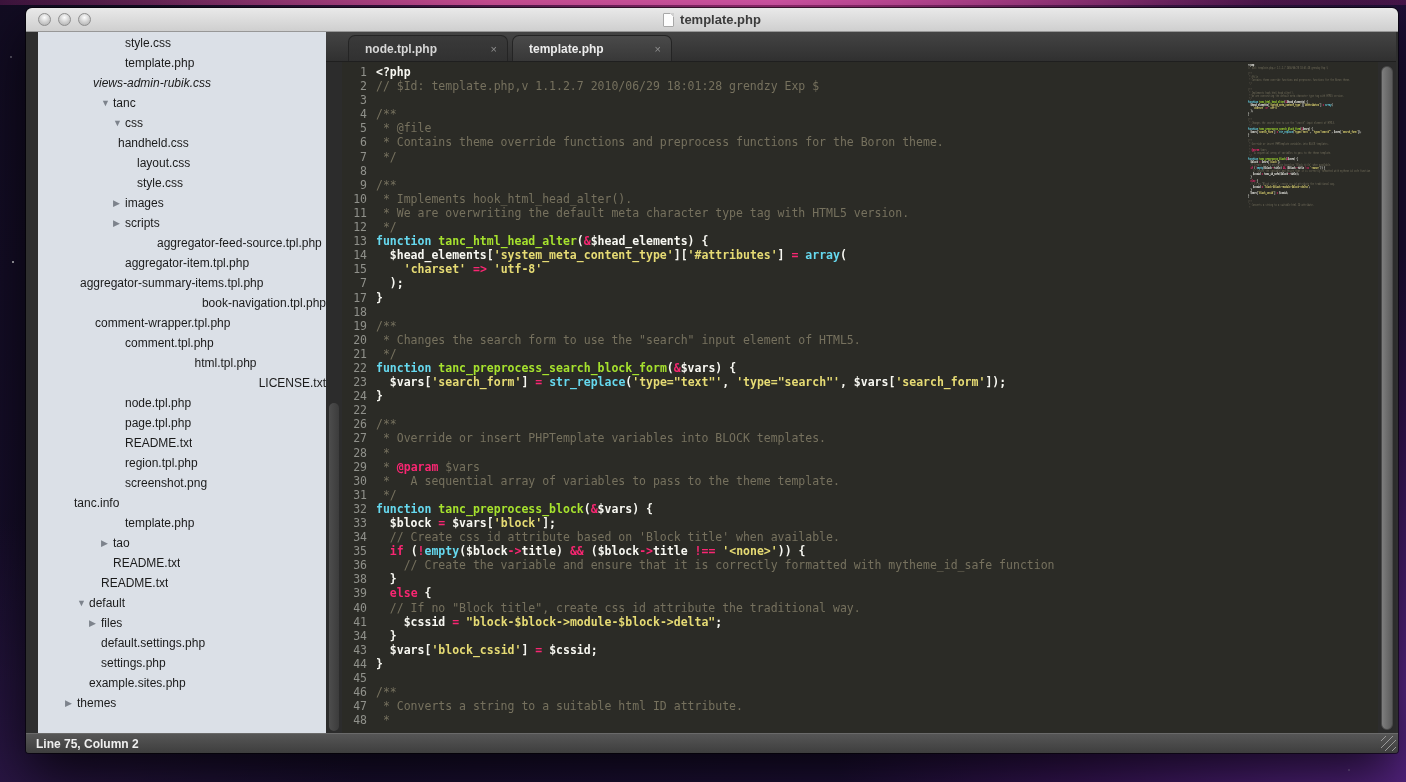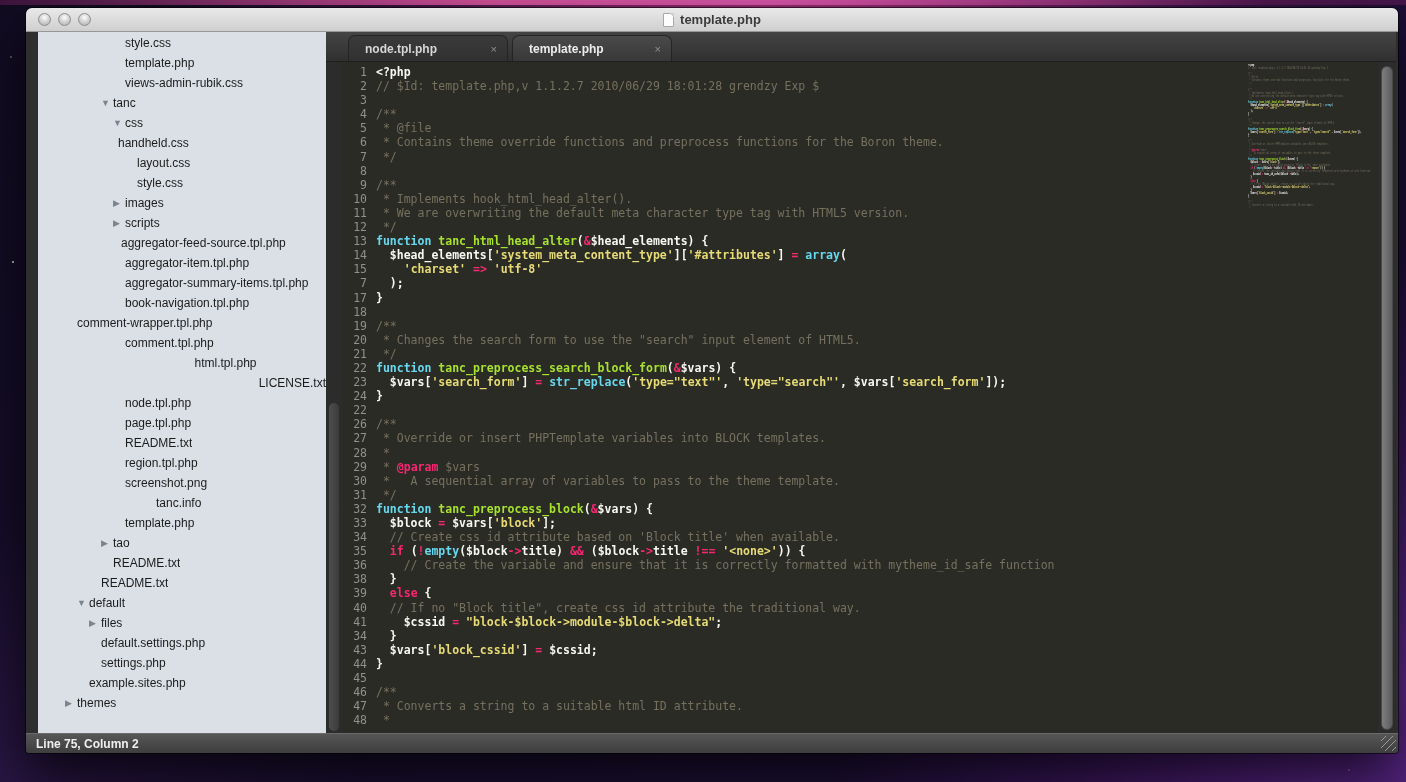--- a/index.html
+++ b/index.html
@@ -133,21 +133,21 @@
   <div class="body-row">
     <div class="left-chrome"></div>
 
     <div class="sidebar" id="sidebar">
         <div class="tree-row" style="padding-left: 87px;">
           <span class="tree-label">style.css</span>
         </div>
         <div class="tree-row" style="padding-left: 87px;">
           <span class="tree-label">template.php</span>
         </div>
-        <div class="tree-row" style="padding-left: 87px;">
+        <div class="tree-row" style="padding-left: 55px; font-style: italic;">
           <span class="tree-label">views-admin-rubik.css</span>
         </div>
         <div class="tree-row" style="padding-left: 63px;">
           <span class="tree-tri">▼</span>
           <span class="tree-label">tanc</span>
         </div>
         <div class="tree-row" style="padding-left: 75px;">
           <span class="tree-tri">▼</span>
           <span class="tree-label">css</span>
         </div>
@@ -161,33 +161,33 @@
           <span class="tree-label">style.css</span>
         </div>
         <div class="tree-row" style="padding-left: 75px;">
           <span class="tree-tri">▶</span>
           <span class="tree-label">images</span>
         </div>
         <div class="tree-row" style="padding-left: 75px;">
           <span class="tree-tri">▶</span>
           <span class="tree-label">scripts</span>
         </div>
-        <div class="tree-row" style="padding-left: 83px;">
+        <div class="tree-row" style="padding-left: 119px;">
           <span class="tree-label">aggregator-feed-source.tpl.php</span>
         </div>
         <div class="tree-row" style="padding-left: 87px;">
           <span class="tree-label">aggregator-item.tpl.php</span>
         </div>
-        <div class="tree-row" style="padding-left: 87px;">
+        <div class="tree-row" style="padding-left: 42px;">
           <span class="tree-label">aggregator-summary-items.tpl.php</span>
         </div>
-        <div class="tree-row" style="padding-left: 87px;">
+        <div class="tree-row" style="padding-left: 87px; justify-content: flex-end;">
           <span class="tree-label">book-navigation.tpl.php</span>
         </div>
-        <div class="tree-row" style="padding-left: 39px;">
+        <div class="tree-row" style="padding-left: 57px;">
           <span class="tree-label">comment-wrapper.tpl.php</span>
         </div>
         <div class="tree-row" style="padding-left: 87px;">
           <span class="tree-label">comment.tpl.php</span>
         </div>
         <div class="tree-row" style="padding-left: 87px; justify-content: center;">
           <span class="tree-label">html.tpl.php</span>
         </div>
         <div class="tree-row" style="padding-left: 87px; justify-content: flex-end;">
           <span class="tree-label">LICENSE.txt</span>
@@ -200,21 +200,21 @@
         </div>
         <div class="tree-row" style="padding-left: 87px;">
           <span class="tree-label">README.txt</span>
         </div>
         <div class="tree-row" style="padding-left: 87px;">
           <span class="tree-label">region.tpl.php</span>
         </div>
         <div class="tree-row" style="padding-left: 87px;">
           <span class="tree-label">screenshot.png</span>
         </div>
-        <div class="tree-row" style="padding-left: 118px;">
+        <div class="tree-row" style="padding-left: 36px;">
           <span class="tree-label">tanc.info</span>
         </div>
         <div class="tree-row" style="padding-left: 87px;">
           <span class="tree-label">template.php</span>
         </div>
         <div class="tree-row" style="padding-left: 63px;">
           <span class="tree-tri">▶</span>
           <span class="tree-label">tao</span>
         </div>
         <div class="tree-row" style="padding-left: 75px;">

